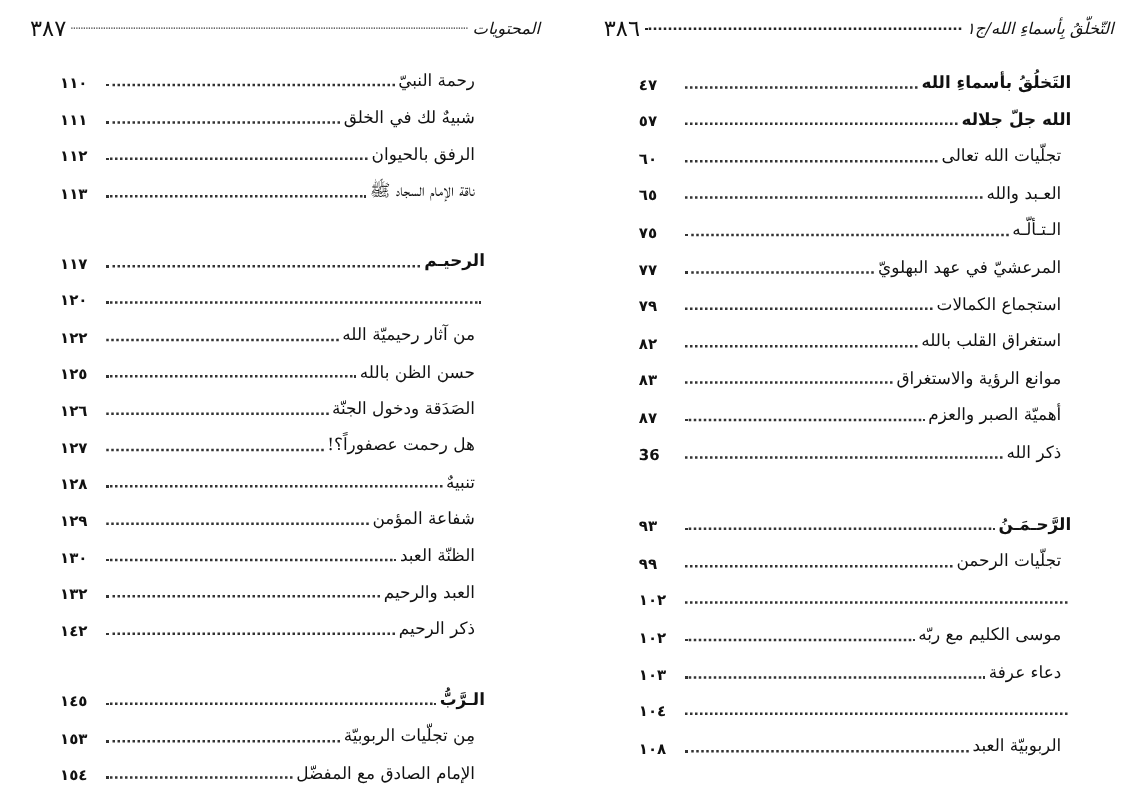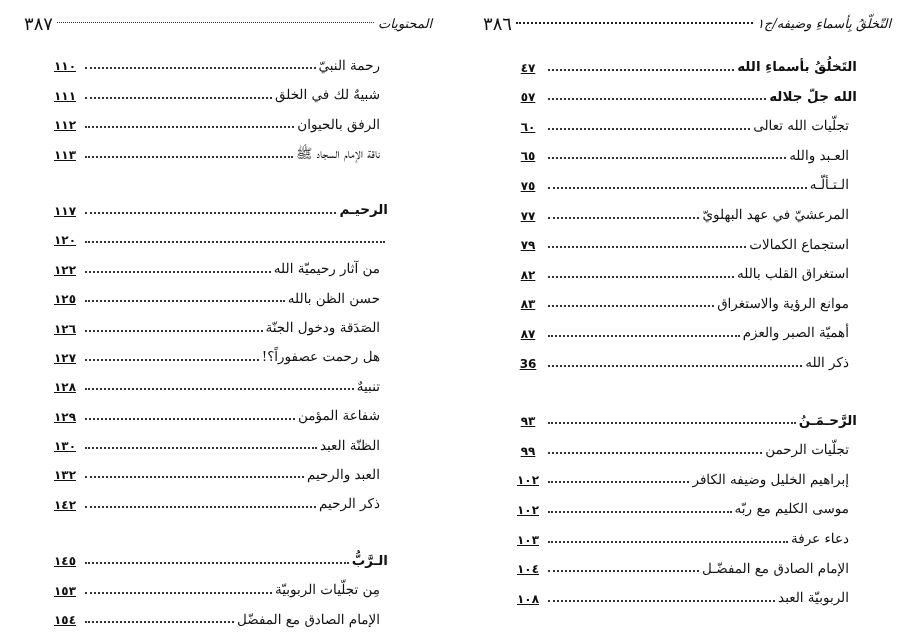--- a/index.html
+++ b/index.html
@@ -31,21 +31,21 @@
   .right .toc { left: 52px; width: 346px; top: 46px; }
 
   .row {
     display: flex; align-items: flex-end; height: 29.6px; font-size: 13.5px; line-height: 1;
   }
   .left .row { height: 29.4px; }
   .row .label { white-space: nowrap; padding-bottom: 2px; }
   .row .leader {
     flex: 1; border-bottom: 2px dotted #333; margin: 0 3px 5px 3px; min-width: 20px;
   }
-  .row .pg { white-space: nowrap; width: 34px; text-align: center; font-weight: bold; font-family: "DejaVu Sans", sans-serif; font-size: 12px; padding-bottom: 2px; text-decoration: underline; }
+  .row .pg { white-space: nowrap; width: 34px; text-align: left; font-weight: bold; font-family: "DejaVu Sans", sans-serif; font-size: 12px; padding-bottom: 2px; }
   .row.heading .label { font-weight: bold; font-family: "DejaVu Sans", sans-serif; font-size: 13.5px; }
   .row.sub .label { padding-right: 8px; }
   .spacer { height: 28px; }
   .left .spacer { height: 27px; }
 </style>
 </head>
 <body>
 
 <div class="page left">
   <div class="header">
@@ -143,21 +143,21 @@
       <div class="row sub">
         <span class="label">الإمام الصادق مع المفضّل</span>
         <span class="leader"></span>
         <span class="pg">١٥٤</span>
       </div>
     </div>
 </div>
 
 <div class="page right">
   <div class="header">
-    <span class="hdr-title">التّخلّقُ بِأسماءِ وضيفه/ج١</span>
+    <span class="hdr-title">التّخلّقُ بِأسماءِ الله/ج١</span>
     <span class="dots"></span>
     <span class="hdr-page">٣٨٦</span>
   </div>
   <div class="toc" id="toc-right">
       <div class="row heading">
         <span class="label">التَخلُقُ بأسماءِ الله</span>
         <span class="leader"></span>
         <span class="pg">٤٧</span>
       </div>
       <div class="row heading">
@@ -215,36 +215,34 @@
         <span class="label">الرَّحـمَـنُ</span>
         <span class="leader"></span>
         <span class="pg">٩٣</span>
       </div>
       <div class="row sub">
         <span class="label">تجلّيات الرحمن</span>
         <span class="leader"></span>
         <span class="pg">٩٩</span>
       </div>
       <div class="row sub">
-        <span class="label">إبراهيم الخليل وضيفه الكافر</span>
         <span class="leader"></span>
         <span class="pg">١٠٢</span>
       </div>
       <div class="row sub">
         <span class="label">موسى الكليم مع ربّه</span>
         <span class="leader"></span>
         <span class="pg">١٠٢</span>
       </div>
       <div class="row sub">
         <span class="label">دعاء عرفة</span>
         <span class="leader"></span>
         <span class="pg">١٠٣</span>
       </div>
       <div class="row sub">
-        <span class="label">الإمام الصادق مع المفضّـل</span>
         <span class="leader"></span>
         <span class="pg">١٠٤</span>
       </div>
       <div class="row sub">
         <span class="label">الربوبيّة العبد</span>
         <span class="leader"></span>
         <span class="pg">١٠٨</span>
       </div>
     </div>
 </div>

